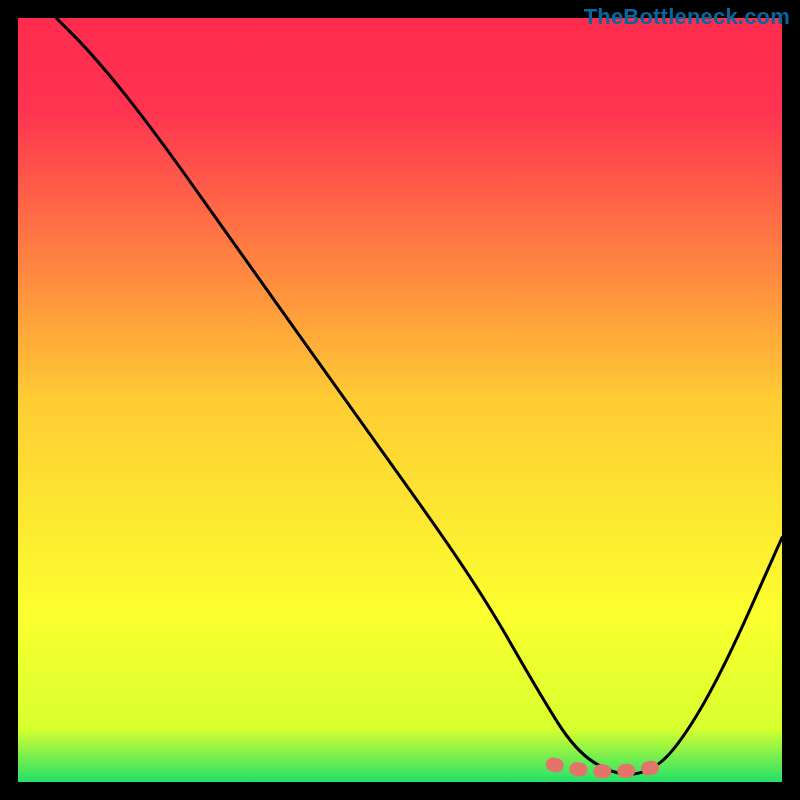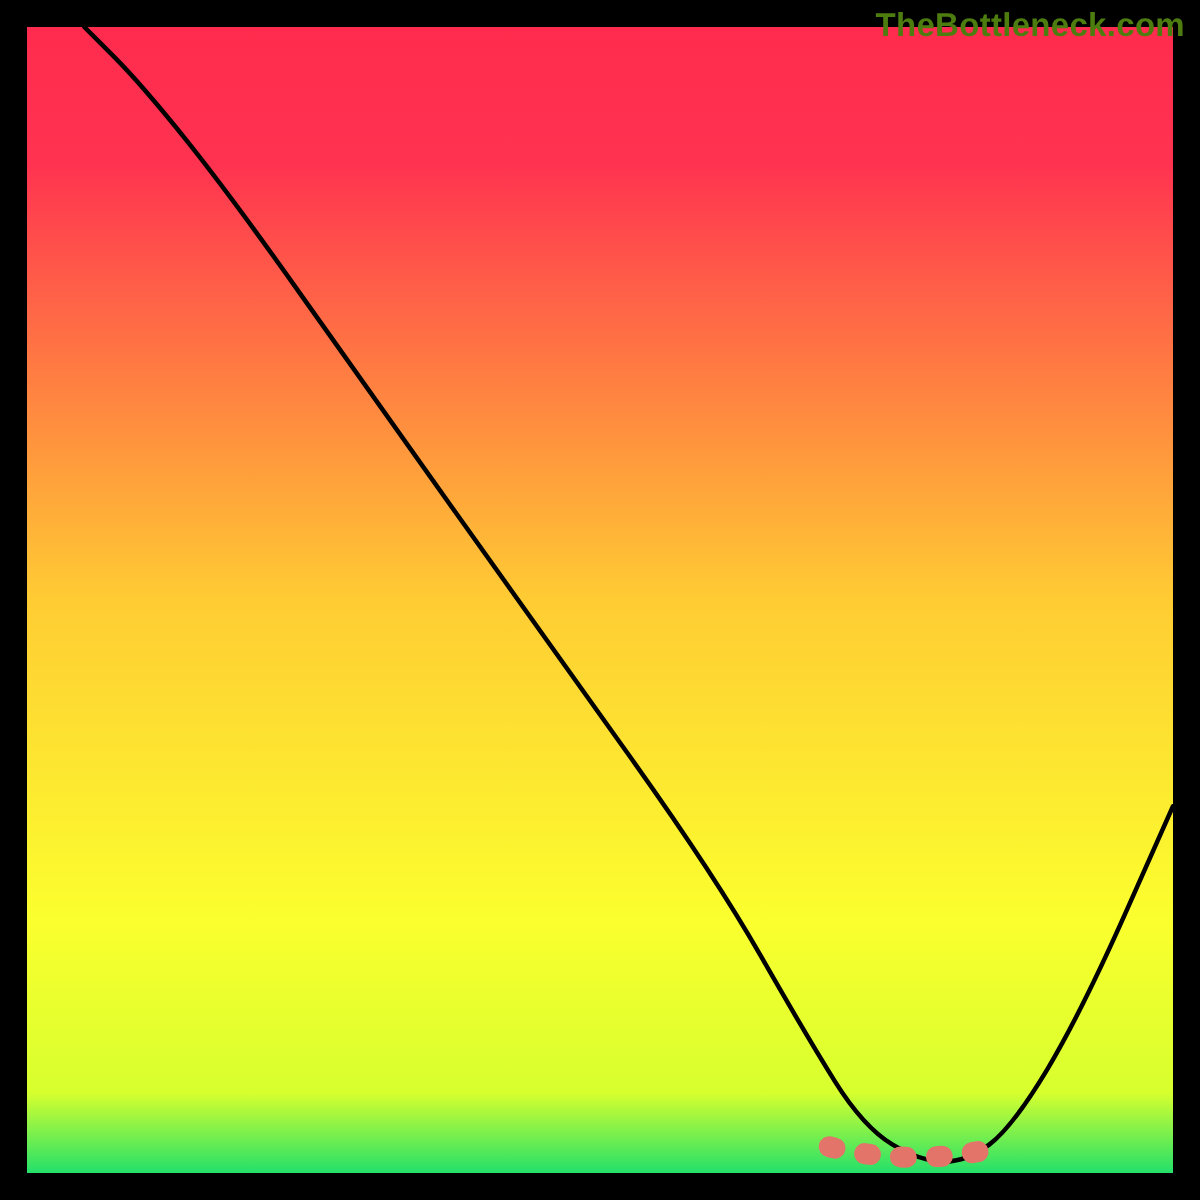--- a/index.html
+++ b/index.html
@@ -16,21 +16,21 @@
     height: 800px;
     background: #000;
   }
   .watermark {
     position: absolute;
     top: 4px;
     right: 10px;
     font-family: Arial, Helvetica, sans-serif;
     font-size: 22px;
     font-weight: 600;
-    color: #4d7c0f;
+    color: #0369a1;
     letter-spacing: 0.2px;
     z-index: 5;
   }
   svg.plot {
     position: absolute;
     left: 18px;
     top: 18px;
     width: 764px;
     height: 764px;
   }

